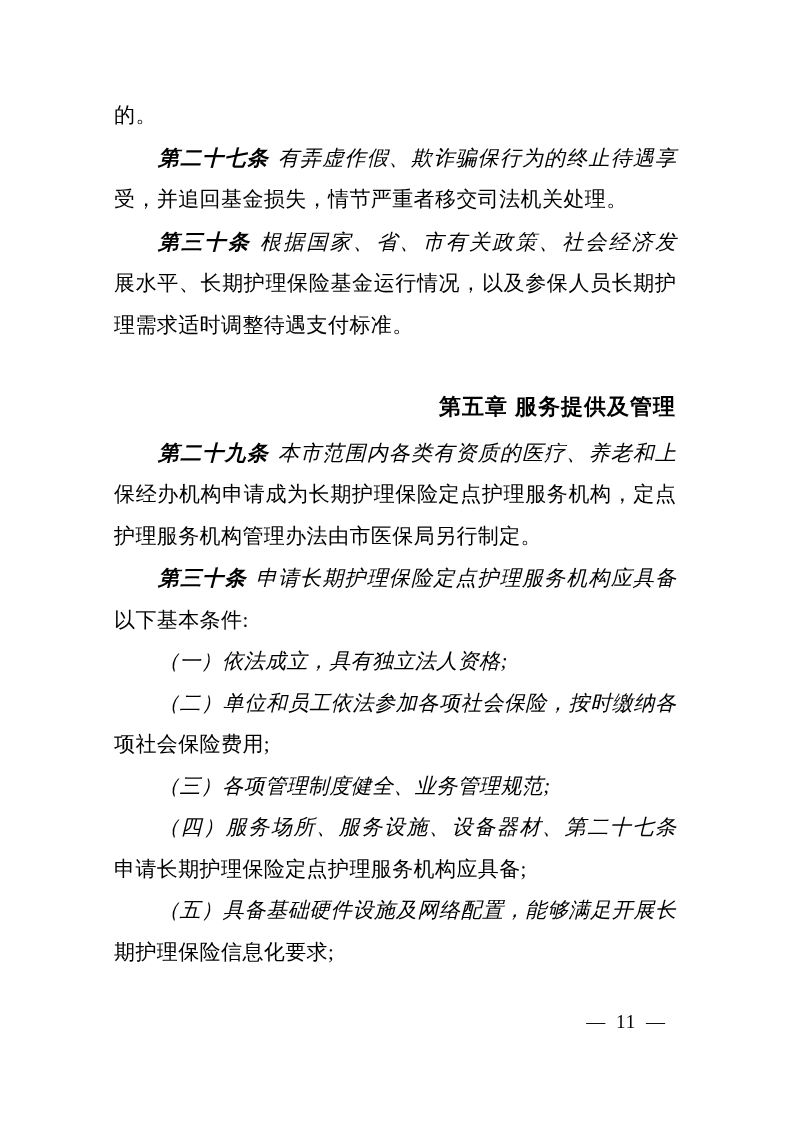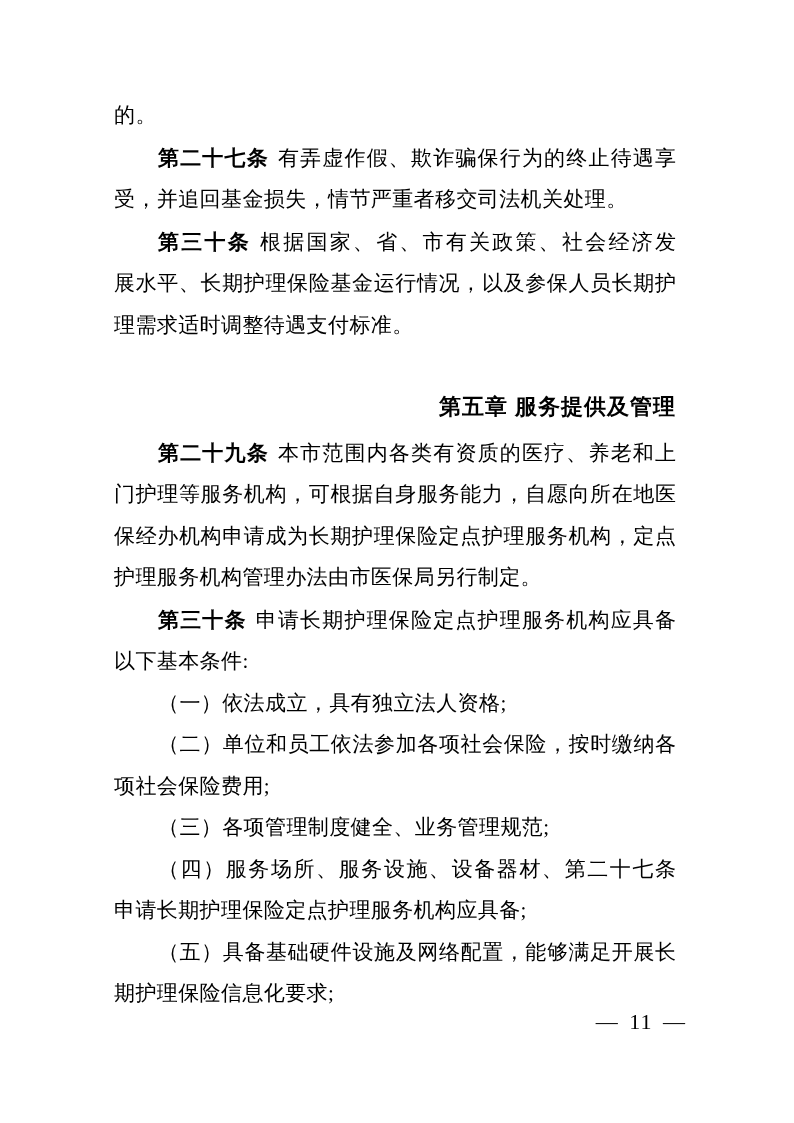--- a/index.html
+++ b/index.html
@@ -23,20 +23,21 @@
     width: 562px;
   }
   .line {
     margin: 0;
     font-size: 21px;
     line-height: 41.5px;
     letter-spacing: 0.4px;
   }
   .indent {
     text-indent: 44px;
+    font-style: italic;
   }
   .fill {
     text-align: justify;
     text-align-last: justify;
     text-justify: inter-character;
     letter-spacing: 0;
   }
   .term {
     font-family: "Liberation Sans", sans-serif;
     font-weight: 700;
@@ -47,22 +48,22 @@
     font-weight: 700;
     font-size: 22px;
     line-height: 41.5px;
     text-align: right;
     margin: 40px 0 4px 0;
     letter-spacing: 1px;
   }
   .page-footer {
     position: absolute;
     top: 1008px;
-    right: 108px;
-    font-size: 22px;
+    right: 128px;
+    font-size: 19px;
     line-height: 28px;
     letter-spacing: 1px;
     word-spacing: 4px;
   }
 </style>
 </head>
 <body>
 
 <div class="page">
   <main class="content">
@@ -76,21 +77,20 @@
     <p class="line indent fill"><span class="term">第三十条</span><span>根据国家、省、市有关政策、社会经济发</span></p>
 
     <p class="line fill">展水平、长期护理保险基金运行情况，以及参保人员长期护</p>
 
     <p class="line">理需求适时调整待遇支付标准。</p>
 
     <h2 class="chapter-heading">第五章 服务提供及管理</h2>
 
     <p class="line indent fill"><span class="term">第二十九条</span><span>本市范围内各类有资质的医疗、养老和上</span></p>
 
-    <p class="line fill">门护理等服务机构，可根据自身服务能力，自愿向所在地医</p>
 
     <p class="line fill">保经办机构申请成为长期护理保险定点护理服务机构，定点</p>
 
     <p class="line">护理服务机构管理办法由市医保局另行制定。</p>
 
     <p class="line indent fill"><span class="term">第三十条</span><span>申请长期护理保险定点护理服务机构应具备</span></p>
 
     <p class="line">以下基本条件:</p>
 
     <p class="line indent">（一）依法成立，具有独立法人资格;</p>

